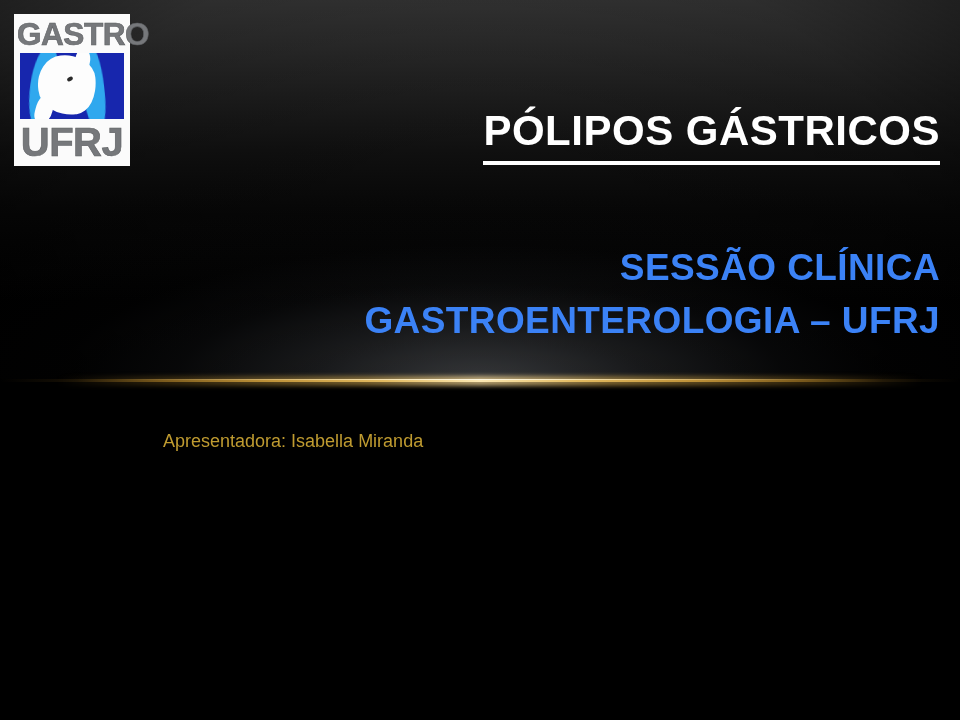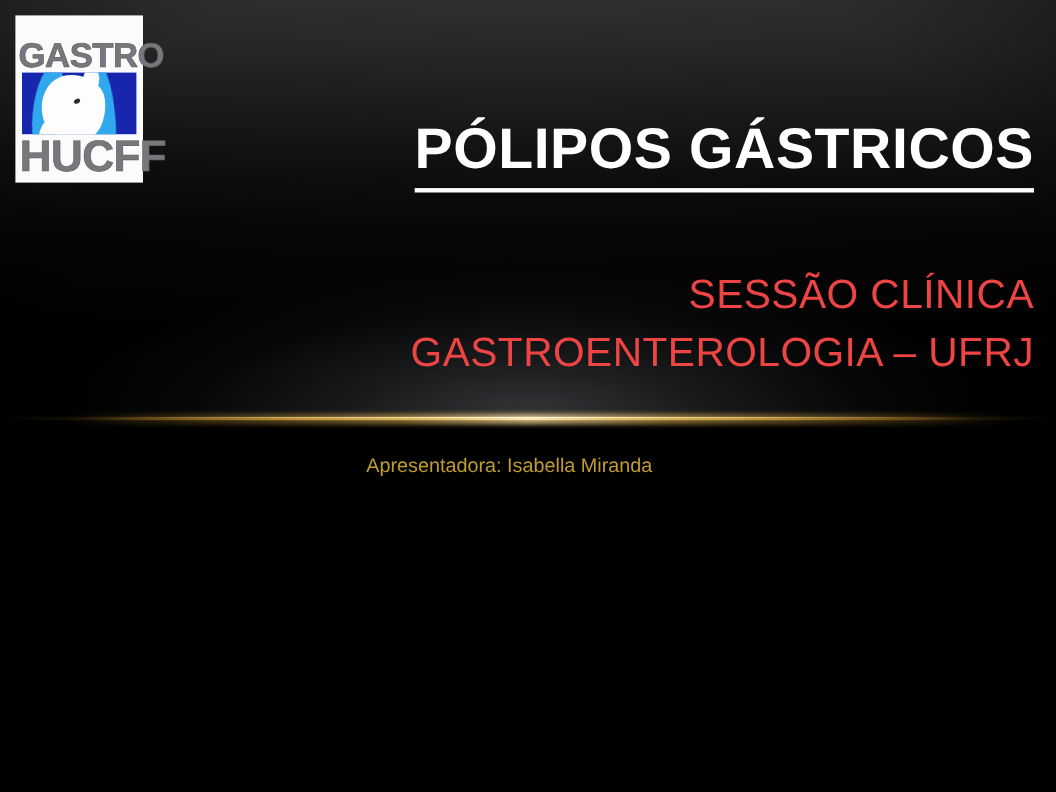--- a/index.html
+++ b/index.html
@@ -122,21 +122,21 @@
 
   
   .logo {
     position: absolute;
     left: 14px;
     top: 14px;
     width: 116px;
     height: 152px;
     background: #fbfbfb;
     box-sizing: border-box;
-    padding: 19px 4px 3px 4px;
+    padding: 3px 4px 3px 4px;
     display: flex;
     flex-direction: column;
     align-items: center;
     justify-content: space-between;
   }
   .logo-word {
     font-family: "Liberation Sans Narrow", "Liberation Sans", sans-serif;
     font-weight: bold;
     color: #76787b;
     letter-spacing: -0.5px;
@@ -216,52 +216,51 @@
   .title-wrap {
     position: absolute;
     left: 150px;
     top: 110px;
     width: 790px;
     text-align: right;
   }
   .title {
     display: inline-block;
     color: #ffffff;
-    font-size: 52px;
+    font-size: 42px;
     font-weight: bold;
     line-height: 1.0;
     letter-spacing: 0.5px;
     white-space: nowrap;
     border-bottom: 4px solid #ffffff;
     padding-bottom: 9px;
   }
 
   .subtitle-wrap {
     position: absolute;
     left: 100px;
     top: 242px;
     width: 840px;
     text-align: right;
   }
   .subtitle-line {
-    color: #ef4444;
+    color: #3b82f6;
     font-size: 37px;
-    font-weight: normal;
+    font-weight: bold;
     line-height: 1.42;
     letter-spacing: 0.4px;
     white-space: nowrap;
   }
 
   
   .credits {
     position: absolute;
     left: 163px;
-    top: 414px;
+    top: 432px;
     width: 600px;
-    text-align: center;
   }
   .credit-line {
     color: #bf9b30;
     font-size: 18px;
     font-weight: normal;
     line-height: 1;
     white-space: nowrap;
   }
   .credit-line.second {
     margin-top: 20px;
@@ -279,21 +278,21 @@
   <div class="logo">
     <div class="logo-word top">GASTRO</div>
     <div class="logo-art">
       <div class="cyan-l"></div>
       <div class="cyan-r"></div>
       <div class="stomach"></div>
       <div class="duct"></div>
       <div class="pylorus"></div>
       <div class="speck"></div>
     </div>
-    <div class="logo-word bottom">HUCFF</div>
+    <div class="logo-word bottom">UFRJ</div>
   </div>
 
   <div class="title-wrap">
     <span class="title">PÓLIPOS GÁSTRICOS</span>
   </div>
 
   <div class="subtitle-wrap">
     <div class="subtitle-line">SESSÃO CLÍNICA</div>
     <div class="subtitle-line">GASTROENTEROLOGIA – UFRJ</div>
   </div>

